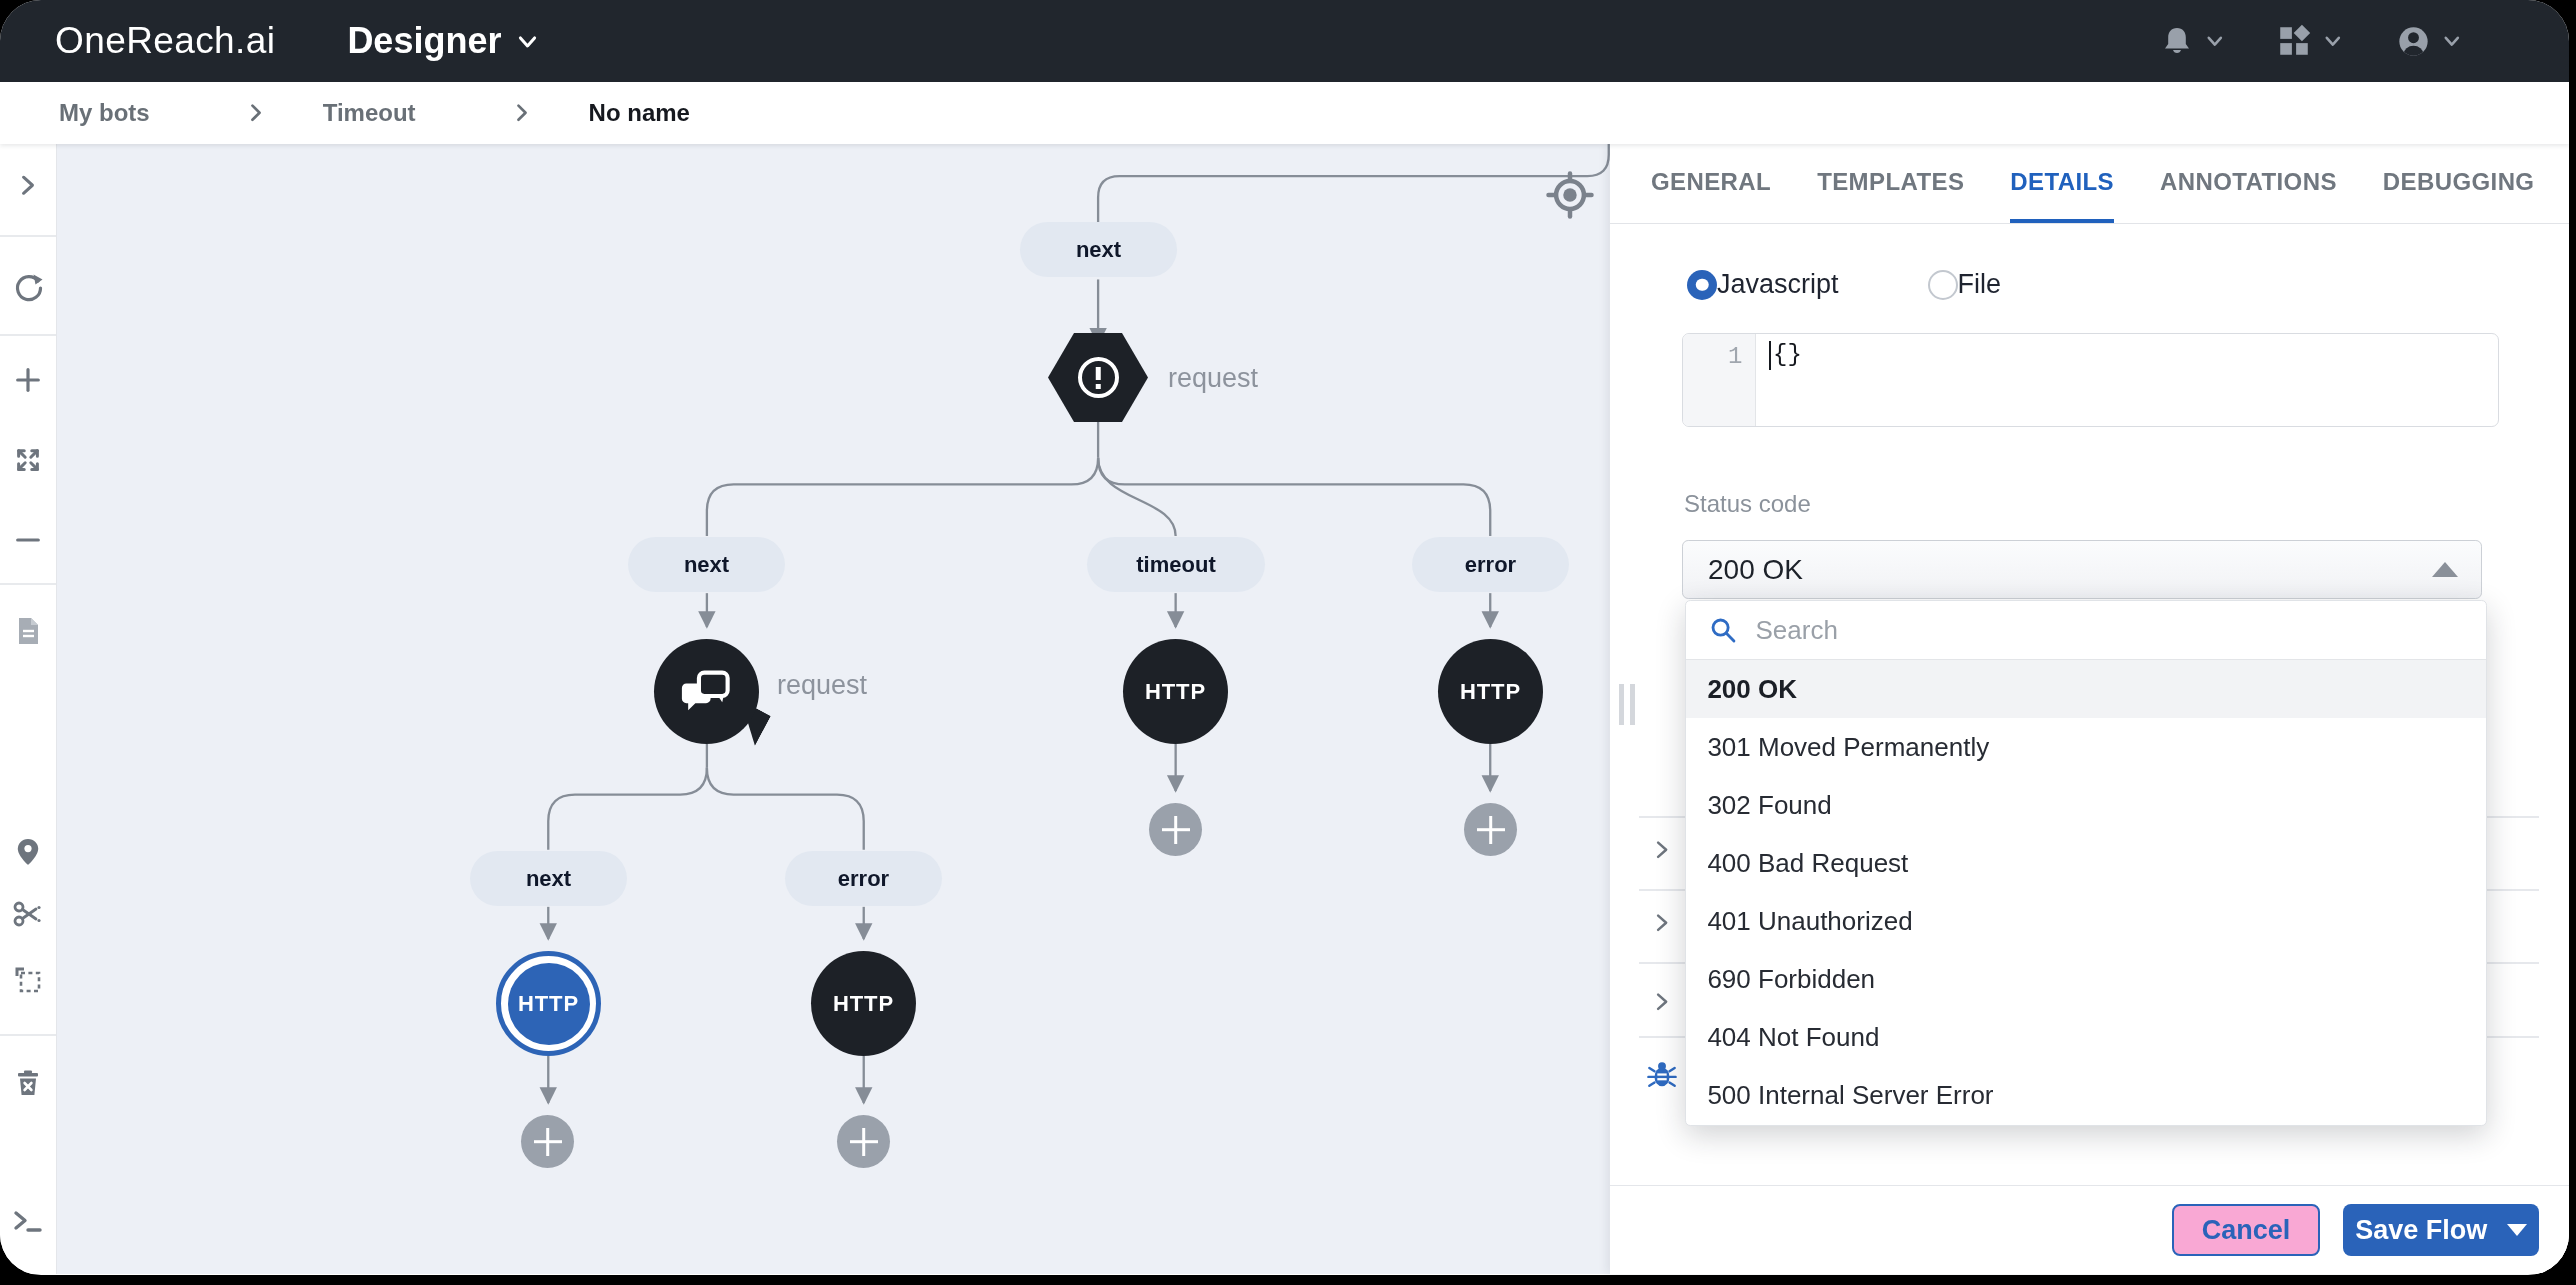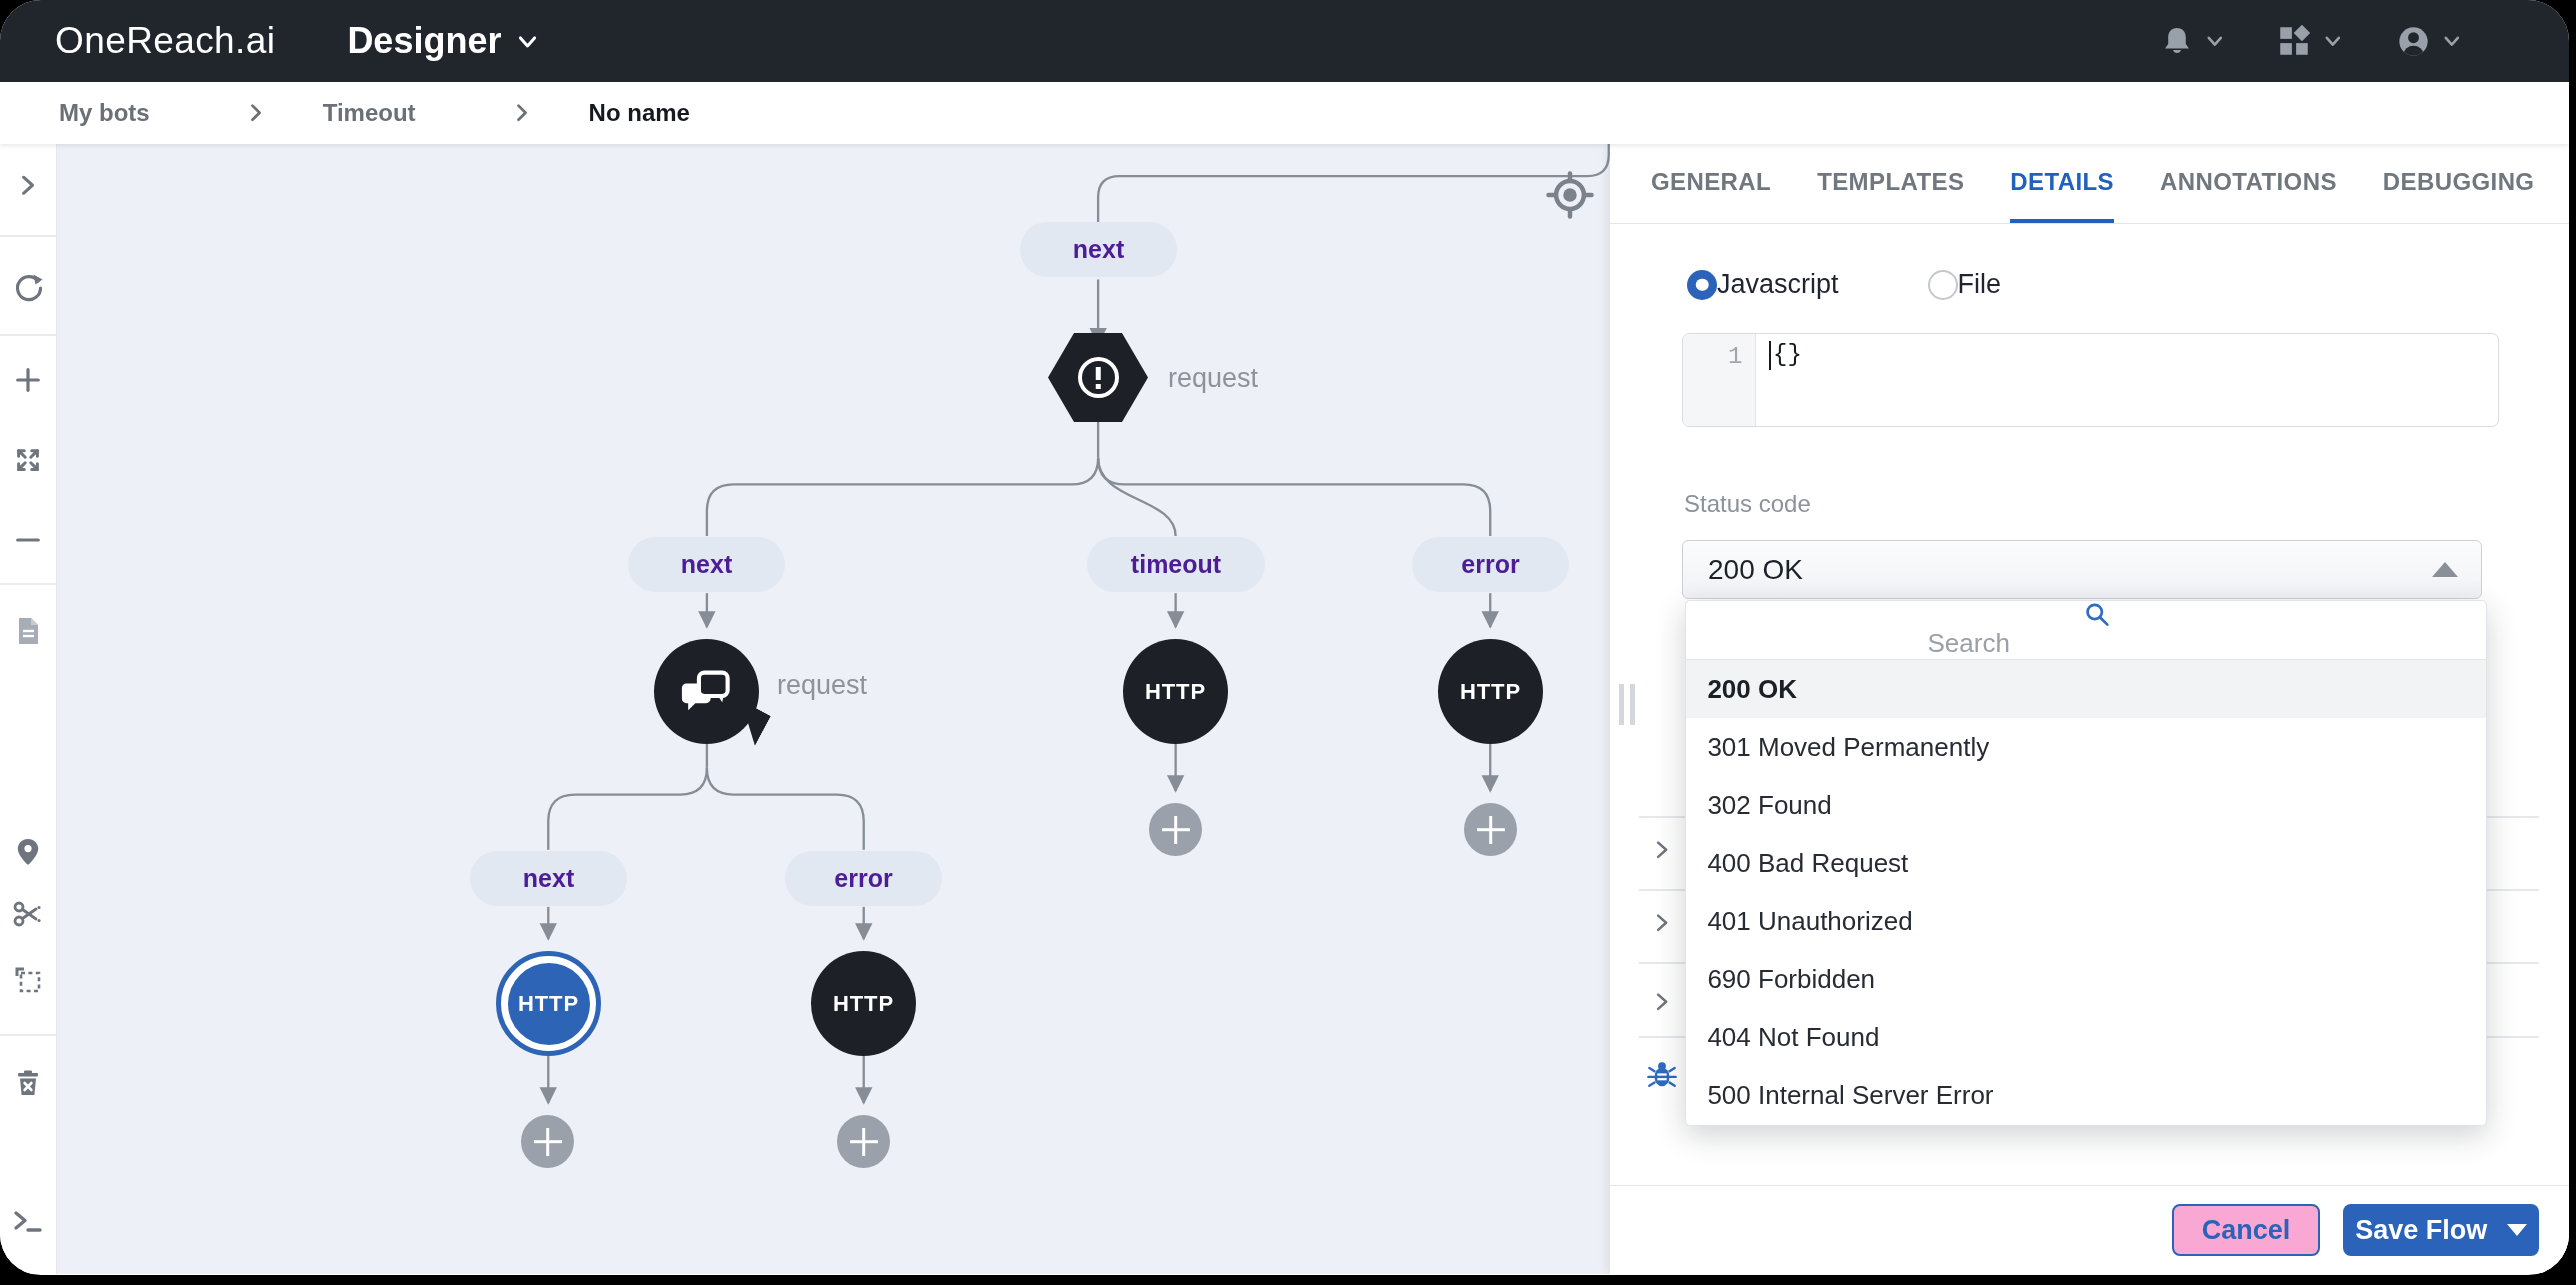--- a/index.html
+++ b/index.html
@@ -22,21 +22,21 @@
   .crumb-sep { margin-left:98px; }
 
   
   .side { position:absolute; left:0; top:144px; width:57px; height:1130px; background:#fff; border-right:1.8px solid #e4e6ea; z-index:5; }
   .side .ic { position:absolute; left:50%; transform:translateX(-50%); cursor:pointer; }
   .side .div { position:absolute; left:0; width:100%; height:1.8px; background:#e8eaed; }
 
   
   .canvas { position:absolute; left:57px; top:144px; width:1560px; height:1130px; background:#edf0f6; overflow:hidden; }
   .edges { position:absolute; left:0; top:0; }
-  .pill { position:absolute; height:55px; background:#e2e8f1; border-radius:28px; display:flex; align-items:center; justify-content:center; font-size:25px; font-weight:700; color:#4c1d95; cursor:pointer; }
+  .pill { position:absolute; height:55px; background:#e2e8f1; border-radius:28px; display:flex; align-items:center; justify-content:center; font-size:22px; font-weight:700; color:#0f172a; cursor:pointer; }
   .nlabel { position:absolute; font-size:27px; color:#8d939d; }
   .circle-node { position:absolute; width:105px; height:105px; border-radius:50%; background:#1d2127; display:flex; align-items:center; justify-content:center; color:#fff; font-weight:700; font-size:22px; letter-spacing:0.9px; cursor:pointer; }
   .plus-node { position:absolute; width:53px; height:53px; border-radius:50%; background:#9aa1ab; cursor:pointer; }
   .plus-node::before, .plus-node::after { content:""; position:absolute; background:#fff; }
   .plus-node::before { left:50%; top:12.5px; width:3.6px; height:28.5px; transform:translateX(-50%); }
   .plus-node::after { top:50%; left:12.5px; height:3.6px; width:28.5px; transform:translateY(-50%); }
   .hexagon { position:absolute; width:100px; height:89px; background:#1d2127; clip-path:polygon(26% 0,74% 0,100% 50%,74% 100%,26% 100%,0 50%); display:flex; align-items:center; justify-content:center; cursor:pointer; }
   .bang { width:41px; height:41px; border:4.5px solid #fff; border-radius:50%; position:relative; }
   .bang::before { content:""; position:absolute; left:50%; top:6.2px; width:4.5px; height:12.5px; background:#fff; transform:translateX(-50%); }
   .bang::after { content:""; position:absolute; left:50%; bottom:5.3px; width:4.5px; height:4.5px; background:#fff; transform:translateX(-50%); }
@@ -68,21 +68,21 @@
   .select { position:absolute; left:72px; top:396px; width:800px; height:59px; border:1.8px solid #ccd0d6; border-radius:6.2px; background:linear-gradient(#fbfcfd,#f1f2f5); display:flex; align-items:center; cursor:pointer; }
   .select .val { font-size:28px; color:#1c2129; margin-left:25px; }
   .caret-up { position:absolute; right:23px; width:0; height:0; border-left:13.4px solid transparent; border-right:13.4px solid transparent; border-bottom:15px solid #8a9099; }
 
   .behind-div { position:absolute; left:28.5px; width:900px; height:1.8px; background:#e6e8ec; }
   .behind-chev { position:absolute; left:41px; cursor:pointer; }
   .resize-handle { position:absolute; left:9px; top:540px; display:flex; gap:5.3px; cursor:col-resize; }
   .resize-handle i { display:block; width:5.3px; height:41px; background:#d4d7dc; }
 
   .dropdown { position:absolute; left:75px; top:456px; width:802px; height:526px; background:#fff; border:0.9px solid #e0e3e7; border-radius:5.3px; box-shadow:0 9px 30px rgba(25,30,40,.20); z-index:9; overflow:hidden; }
-  .dd-search { height:59px; border-bottom:1.8px solid #e3e5e8; display:flex; align-items:center;flex-direction:column; }
+  .dd-search { height:59px; border-bottom:1.8px solid #e3e5e8; display:flex; align-items:center; }
   .dd-search input { border:none; outline:none; flex:1; font-size:26px; color:#272b33; margin-left:18px; font-family:"Liberation Sans", sans-serif; }
   .dd-search input::placeholder { color:#9aa0a8; }
   .dd-item { height:58px; display:flex; align-items:center; padding-left:21.4px; font-size:26px; color:#272b33; cursor:pointer; }
   .dd-item.selected { background:#f2f3f5; font-weight:700; color:#1b1f26; }
 
   .footer { position:absolute; left:0; bottom:0; width:100%; height:89px; border-top:1.8px solid #e4e6ea; background:#fff; display:flex; align-items:center; justify-content:flex-end; gap:23px; padding-right:30px; }
   .btn { height:52px; border-radius:8px; display:flex; align-items:center; justify-content:center; font-size:27px; font-weight:700; cursor:pointer; }
   .btn.cancel { width:148px; background:#f9a8d4; border:2.7px solid #2a63b9; color:#2a63b9; }
   .btn.save { width:196px; background:#2a63b9; color:#fff; gap:19.6px; }
   .save-caret { width:0; height:0; border-left:10.7px solid transparent; border-right:10.7px solid transparent; border-top:12.5px solid #fff; }

